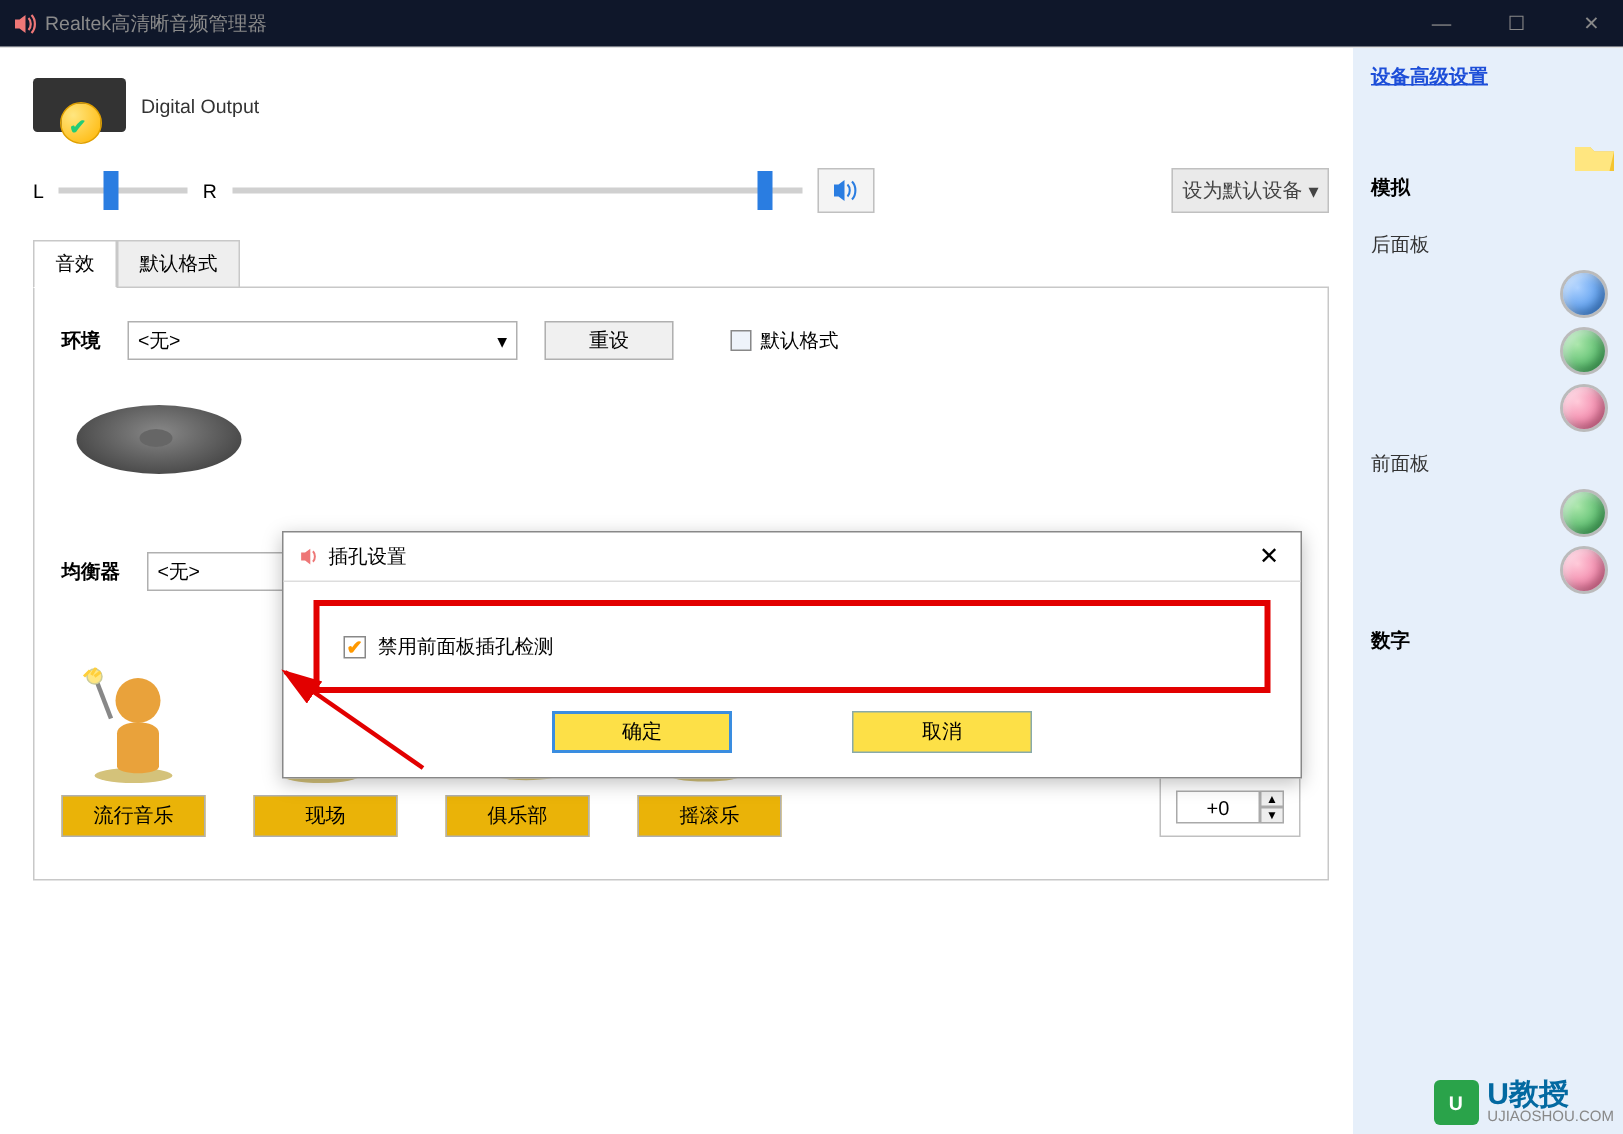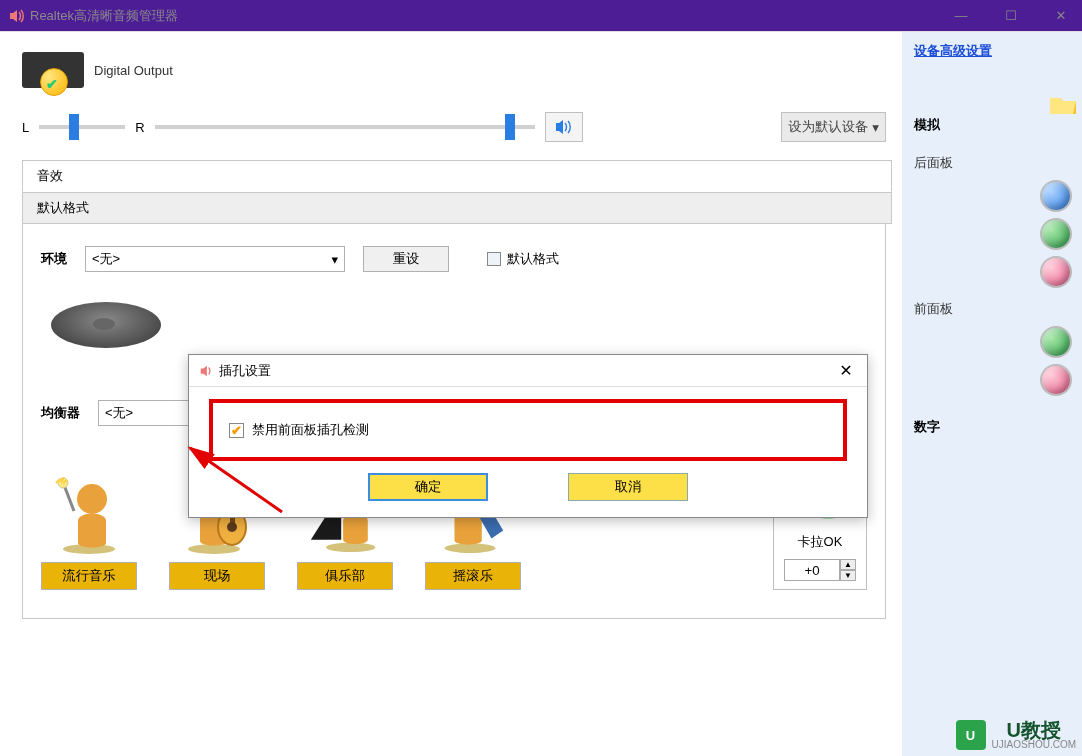--- a/index.html
+++ b/index.html
@@ -1,18 +1,18 @@
 <!DOCTYPE html>
 <html><head>
 <meta charset="utf-8">
 <style>
 * { box-sizing: border-box; margin: 0; padding: 0; }
 body { font-family: "Microsoft YaHei", SimSun, sans-serif; font-size: 13px; background: #fff; width: 1082px; height: 756px; overflow: hidden; position: relative; }
 
-.titlebar { height: 32px; background: #4c1d95; border-bottom: 1px solid #e0e0e0; display: flex; align-items: center; padding: 0 8px; }
+.titlebar { height: 32px; background: #0f172a; border-bottom: 1px solid #e0e0e0; display: flex; align-items: center; padding: 0 8px; }
 .titlebar .speaker-ico { width: 16px; height: 16px; margin-right: 6px; }
 .titlebar .title { color: #8a8a8a; flex: 1; }
 .win-controls { display: flex; gap: 24px; color: #888; }
 .win-controls span { cursor: pointer; width: 26px; text-align: center; }
 
 .main-wrap { display: flex; height: calc(100% - 32px); }
 .left-area { flex: 1; padding: 12px 10px 10px 16px; position: relative; }
 .right-panel { width: 180px; background: #e6effa; padding: 10px 12px; position: relative; }
 
 .device-row { display: flex; align-items: center; gap: 10px; padding: 8px 0 14px 6px; }
@@ -24,21 +24,21 @@
 .vol-block { margin: 10px 6px 18px 6px; }
 .vol-title { font-weight: bold; margin-bottom: 6px; }
 .vol-row { display: flex; align-items: center; gap: 10px; }
 .balance-track { width: 86px; height: 4px; background: #d0d0d0; position: relative; }
 .balance-track::before { content: ""; position: absolute; left: 30px; top: -11px; width: 10px; height: 26px; background: #2a7de1; }
 .main-track { width: 380px; height: 4px; background: #d0d0d0; position: relative; }
 .main-track::before { content: ""; position: absolute; right: 20px; top: -11px; width: 10px; height: 26px; background: #2a7de1; }
 .spk-btn { width: 38px; height: 30px; border: 1px solid #c0c0c0; background: #f4f4f4; display: flex; align-items: center; justify-content: center; }
 .default-dev-btn { margin-left: auto; height: 30px; padding: 0 6px; border: 1px solid #c0c0c0; background: #eaeaea; display: flex; align-items: center; gap: 4px; color: #444; }
 
-.tabs { display: flex; margin: 8px 0 0 6px; flex-direction: column; }
+.tabs { display: flex; margin: 8px 0 0 6px; }
 .tab { padding: 6px 14px; border: 1px solid #c8c8c8; background: #eee; cursor: pointer; }
 .tab.active { background: #fff; border-bottom: 1px solid #fff; position: relative; z-index: 2; }
 .tab-body { border: 1px solid #c8c8c8; margin: -1px 6px 0 6px; padding: 22px 18px 28px 18px; }
 
 .row-label { display: flex; align-items: center; gap: 18px; margin-bottom: 18px; }
 .bold { font-weight: bold; }
 .combo { width: 260px; height: 26px; border: 1px solid #b0b0b0; background: #fff; display: flex; align-items: center; padding: 0 6px; justify-content: space-between; }
 .combo.small { width: 200px; }
 .reset-btn { width: 86px; height: 26px; border: 1px solid #b0b0b0; background: #f0f0f0; }
 .chk-lbl { display: flex; align-items: center; gap: 6px; }
@@ -79,21 +79,21 @@
 .chk2 { width: 15px; height: 15px; border: 1px solid #888; background: #fff; display: flex; align-items: center; justify-content: center; color: #f90; font-weight: bold; font-size: 13px; }
 .dialog-btns { display: flex; gap: 80px; justify-content: center; }
 .dlg-btn { width: 120px; height: 28px; border: 1px solid #8aa; background: #fde047; }
 .dlg-btn.primary { border: 2px solid #3a8de0; }
 
 .arrow-svg { position: absolute; left: 172px; top: 442px; z-index: 60; pointer-events: none; }
 
 .watermark { position: absolute; right: 6px; bottom: 6px; display: flex; align-items: center; gap: 6px; z-index: 80; }
 .wm-badge { width: 30px; height: 30px; background: #2aa34a; border-radius: 4px; display: flex; align-items: center; justify-content: center; color: #fff; font-weight: bold; }
 .wm-text { display: flex; flex-direction: column; line-height: 1; }
-.wm-text .big { font-size: 20px; font-weight: bold; color: #14532d; text-align: center; }
+.wm-text .big { font-size: 20px; font-weight: bold; color: #0369a1; }
 .wm-text .small { font-size: 10px; color: #888; }
 
 .person-svg { display: block; }
 </style>
 </head>
 <body>
 
 <div class="titlebar">
   <svg class="speaker-ico" viewBox="0 0 16 16">
       <path fill="#e77" d="M2 5h3l4-3v12l-4-3H2z"></path>

